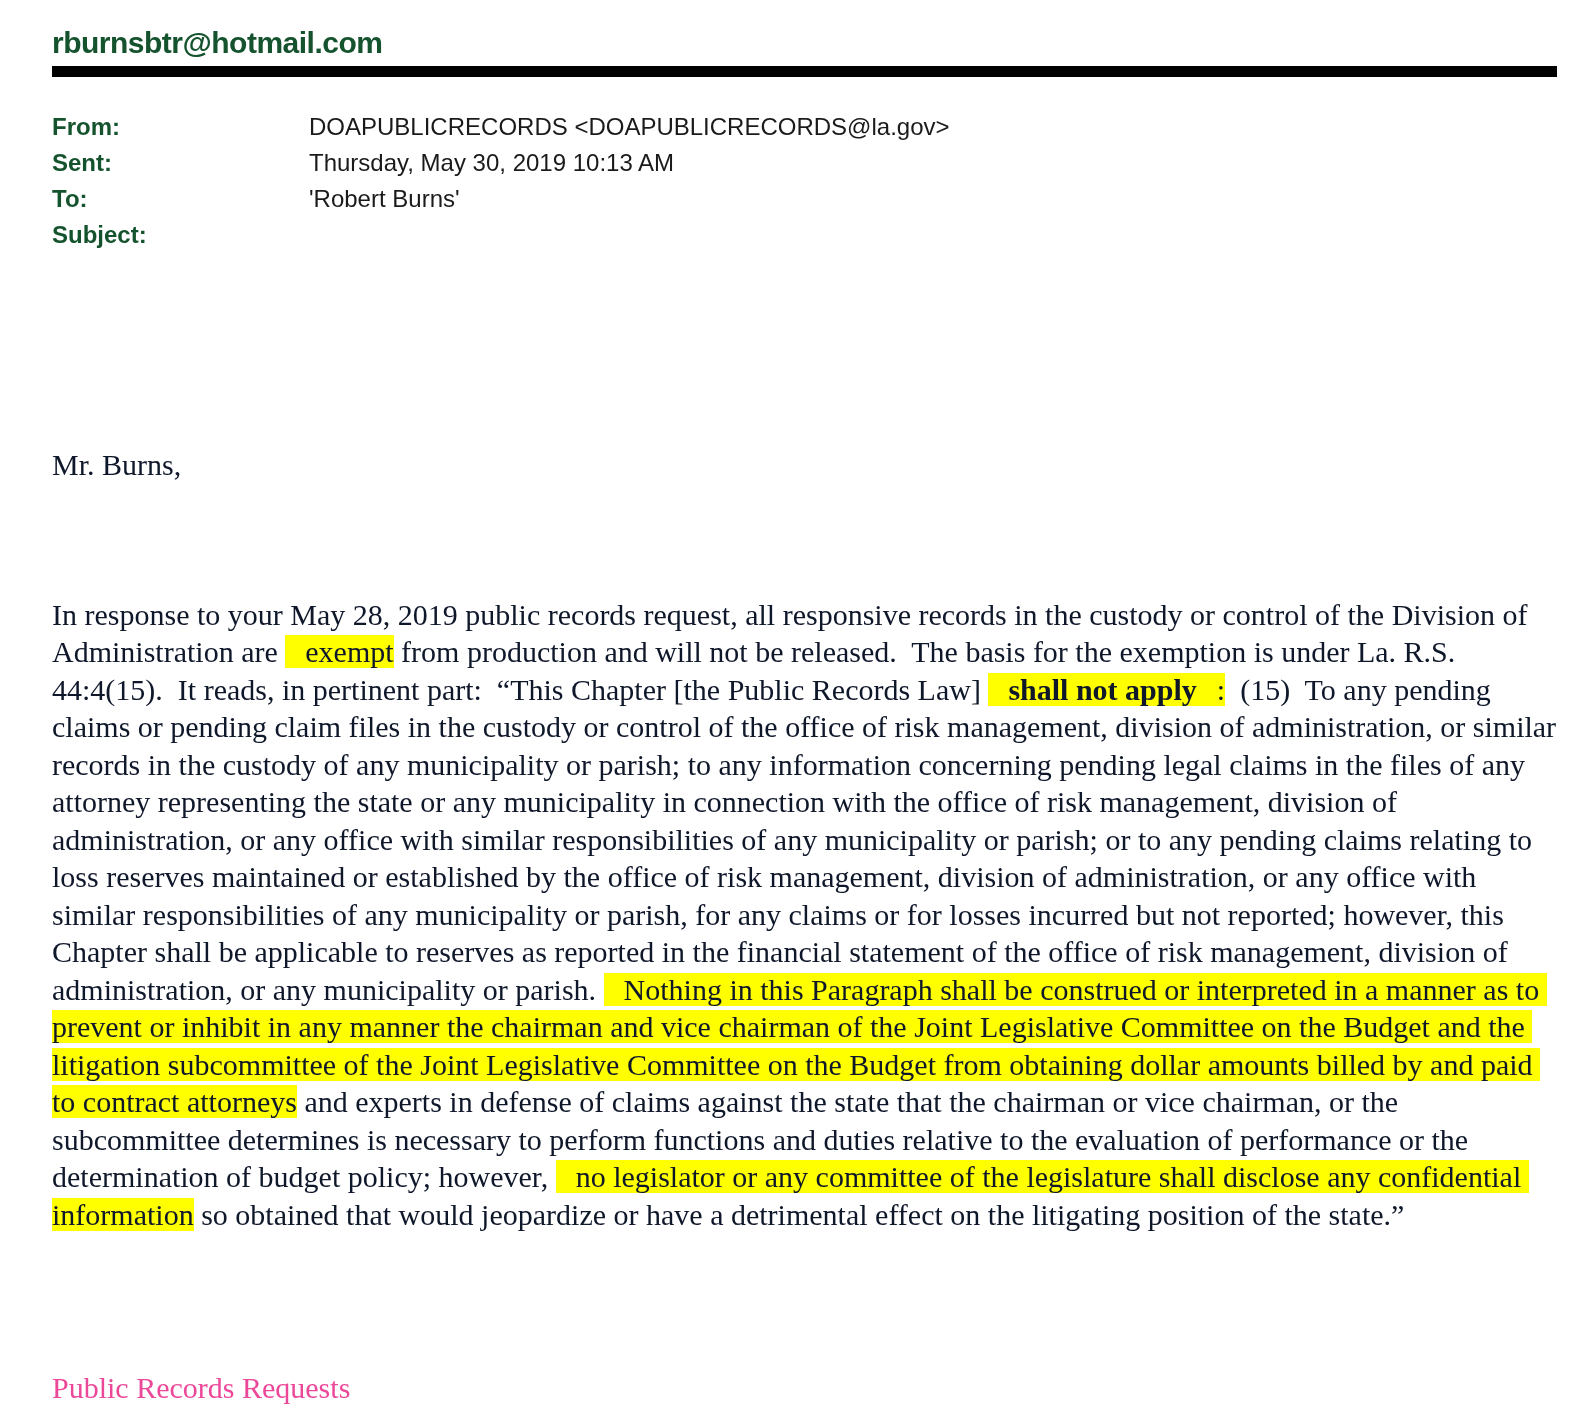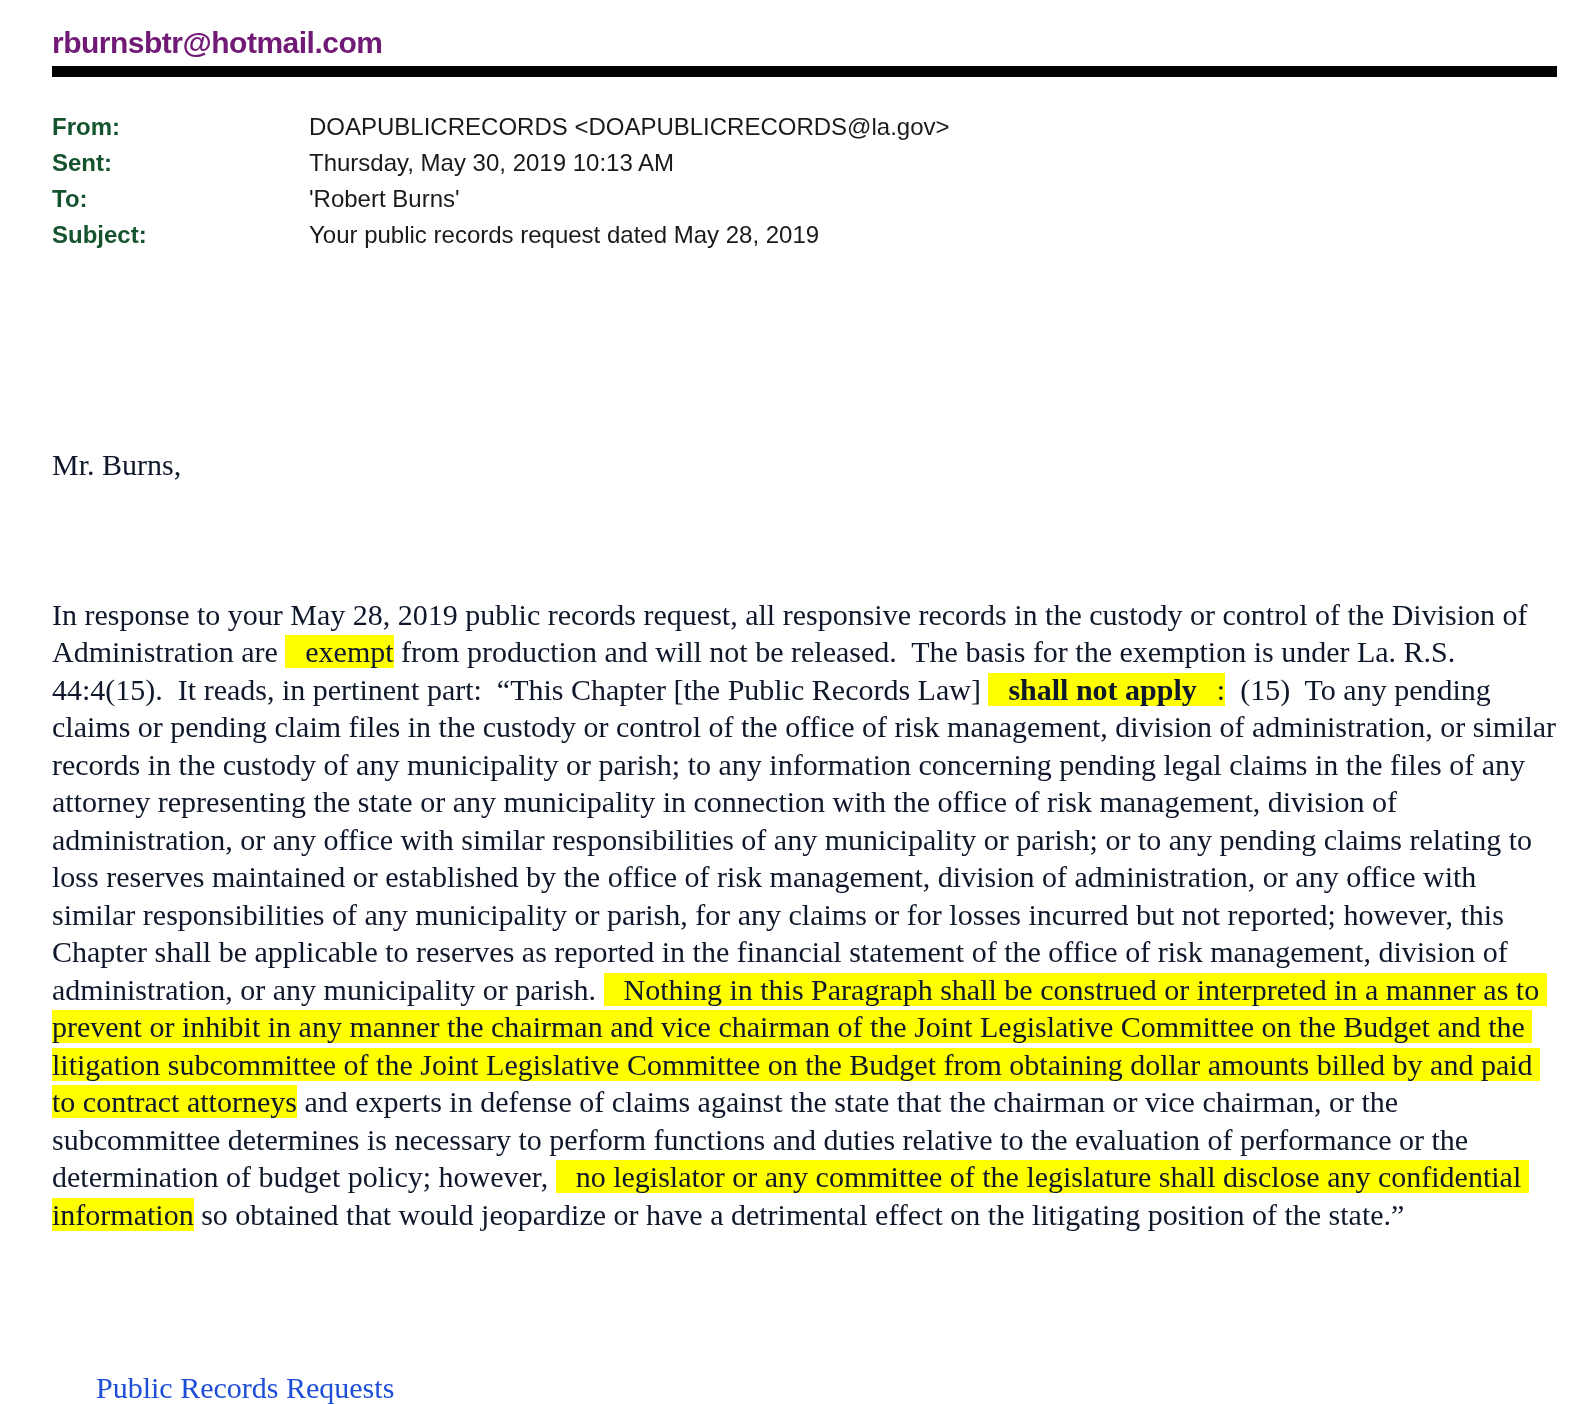--- a/index.html
+++ b/index.html
@@ -14,21 +14,21 @@
     background: #ffffff;
     box-sizing: border-box;
     padding: 26px 39px 0 52px;
     overflow: hidden;
   }
   
   .mailbox-title {
     font-family: "Liberation Sans", "DejaVu Sans", sans-serif;
     font-size: 30px;
     font-weight: bold;
-    color: #701a75;
+    color: #14532d;
     line-height: 34px;
     letter-spacing: -0.5px;
   }
   .header-rule {
     height: 11px;
     background: #000000;
     margin-top: 6px;
   }
   .headers {
     margin-top: 32px;
@@ -52,43 +52,41 @@
   }
   .salutation { margin: 0 0 37px 0; }
   .body-paragraph { margin: 0; text-align: left; }
   .hl { background-color: var(--hl-color, #ffff00); padding-left: 20px; }
   .b  { font-weight: bold; }
   .signature {
     margin-top: 62px;
     font-family: "Liberation Serif", "DejaVu Serif", serif;
     font-size: 30px;
     line-height: 35px;
-    color: #1d4ed8;
-    margin-left: 44px;
+    color: #ec4899;
   }
   .sig-line { margin: 0; }
 </style>
 </head>
 <body>
 
 <div class="page">
 
   <div class="mailbox-title">rburnsbtr@hotmail.com</div>
 
   <div class="header-rule"></div>
 
   <div class="headers">
     <div class="hlabel">From:</div>
     <div class="hvalue">DOAPUBLICRECORDS &lt;DOAPUBLICRECORDS@la.gov&gt;</div>
     <div class="hlabel">Sent:</div>
     <div class="hvalue">Thursday, May 30, 2019 10:13 AM</div>
     <div class="hlabel">To:</div>
     <div class="hvalue">'Robert Burns'</div>
     <div class="hlabel">Subject:</div>
-    <div class="hvalue">Your public records request dated May 28, 2019</div>
   </div>
 
   <div class="email-body">
     <p class="salutation">Mr. Burns,</p>
     <p class="body-paragraph"><span>In response to your May 28, 2019 public records request, all responsive records in the custody or control of the Division of Administration are </span><span class="hl">exempt</span><span> from production and will not be released.  The basis for the exemption is under La. R.S. 44:4(15).  It reads, in pertinent part:  “This Chapter [the Public Records Law] </span><span class="hl b">shall not apply</span><span class="hl">:</span><span>  (15)  To any pending claims or pending claim files in the custody or control of the office of risk management, division of administration, or similar records in the custody of any municipality or parish; to any information concerning pending legal claims in the files of any attorney representing the state or any municipality in connection with the office of risk management, division of administration, or any office with similar responsibilities of any municipality or parish; or to any pending claims relating to loss reserves maintained or established by the office of risk management, division of administration, or any office with similar responsibilities of any municipality or parish, for any claims or for losses incurred but not reported; however, this Chapter shall be applicable to reserves as reported in the financial statement of the office of risk management, division of administration, or any municipality or parish. </span><span class="hl">Nothing in this Paragraph shall be construed or interpreted in a manner as to prevent or inhibit in any manner the chairman and vice chairman of the Joint Legislative Committee on the Budget and the litigation subcommittee of the Joint Legislative Committee on the Budget from obtaining dollar amounts billed by and paid to contract attorneys</span><span> and experts in defense of claims against the state that the chairman or vice chairman, or the subcommittee determines is necessary to perform functions and duties relative to the evaluation of performance or the determination of budget policy; however, </span><span class="hl">no legislator or any committee of the legislature shall disclose any confidential information</span><span> so obtained that would jeopardize or have a detrimental effect on the litigating position of the state.”</span></p>
   </div>
 
   <div class="signature">
     <p class="sig-line">Public Records Requests</p>
 

